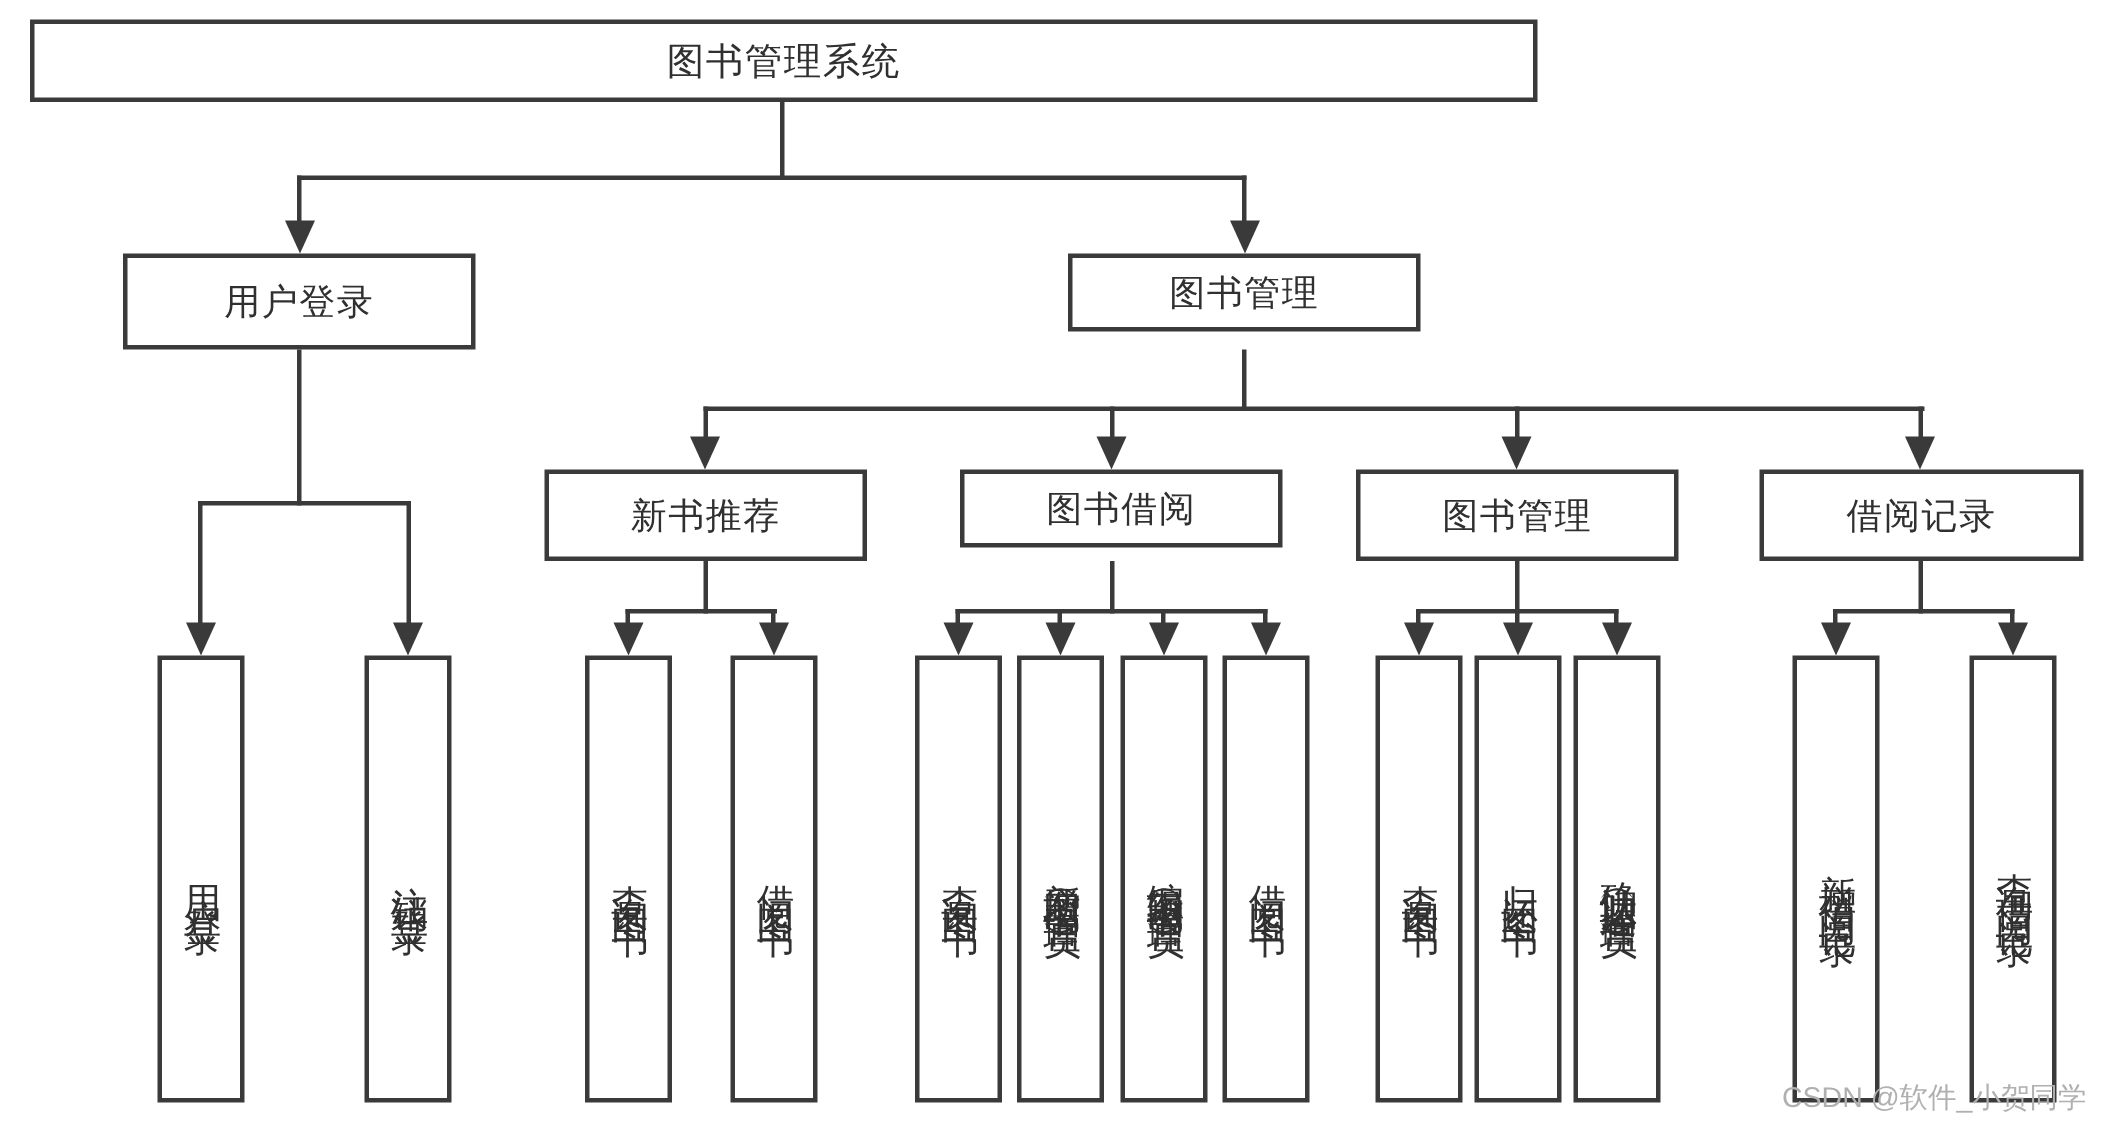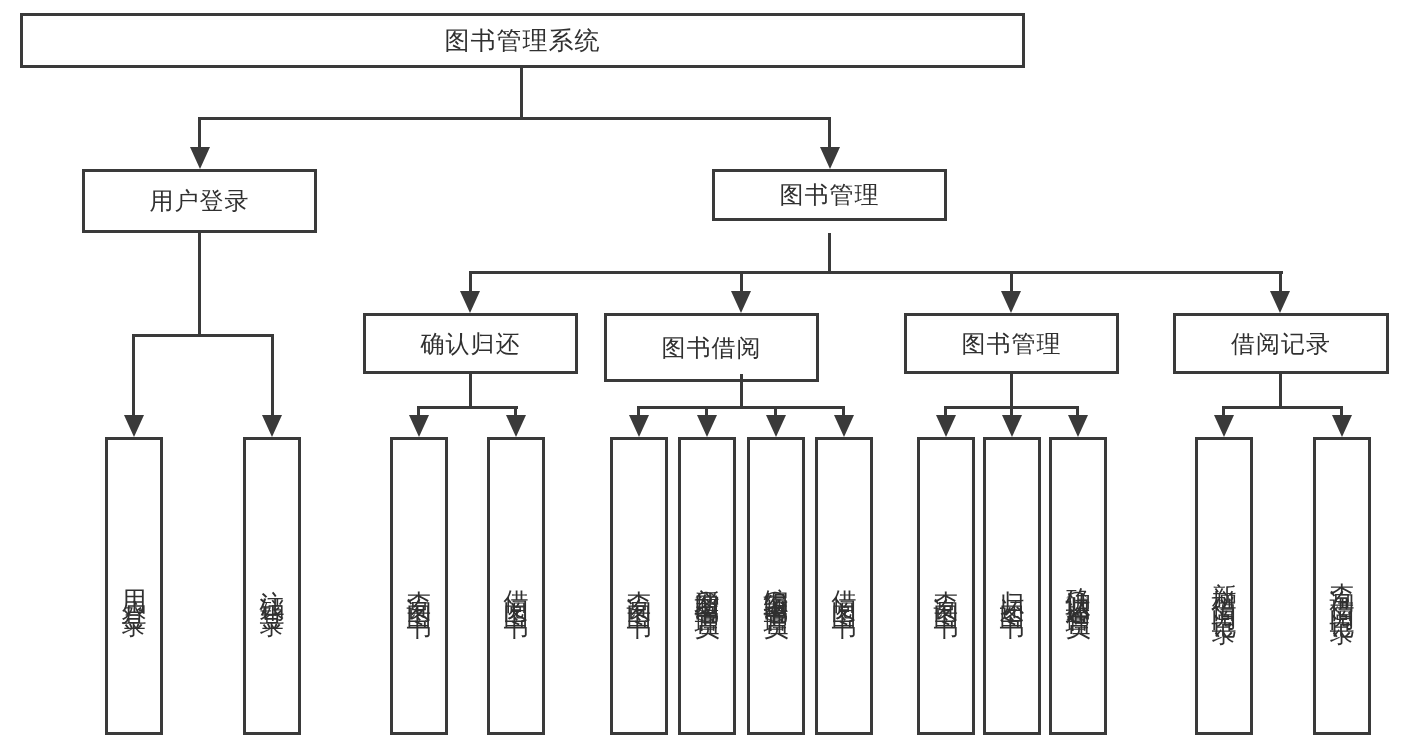--- a/index.html
+++ b/index.html
@@ -110,23 +110,23 @@
   <div class="vl" style="left:469px;top:271px;height:22px"></div>
   <div class="ah" style="left:460px;top:291px"></div>
   <div class="vl" style="left:740px;top:271px;height:22px"></div>
   <div class="ah" style="left:731px;top:291px"></div>
   <div class="vl" style="left:1010px;top:271px;height:22px"></div>
   <div class="ah" style="left:1001px;top:291px"></div>
   <div class="vl" style="left:1279px;top:271px;height:22px"></div>
   <div class="ah" style="left:1270px;top:291px"></div>
 
   <div class="box" style="left:363px;top:313px;width:215px;height:61px">
-    <span class="lbl">确认归还</span>
-  </div>
-  <div class="box" style="left:604px;top:313px;width:215px;height:69px">
+    <span class="lbl">新书推荐</span>
+  </div>
+  <div class="box" style="left:640px;top:313px;width:215px;height:52px">
     <span class="lbl">图书借阅</span>
   </div>
   <div class="box" style="left:904px;top:313px;width:215px;height:61px">
     <span class="lbl">图书管理</span>
   </div>
   <div class="box" style="left:1173px;top:313px;width:216px;height:61px">
     <span class="lbl">借阅记录</span>
   </div>
 
   <div class="vl" style="left:469px;top:374px;height:35px"></div>
@@ -200,14 +200,15 @@
     <span class="vtext tight">确认归还（管理员）</span>
   </div>
 
   <div class="box leaf" style="left:1195px;top:437px">
     <span class="vtext">新增借阅记录</span>
   </div>
   <div class="box leaf" style="left:1313px;top:437px">
     <span class="vtext">查询借阅记录</span>
   </div>
 
+  <div class="watermark">CSDN @软件_小贺同学</div>
 
 </div>
 
 </body></html>

